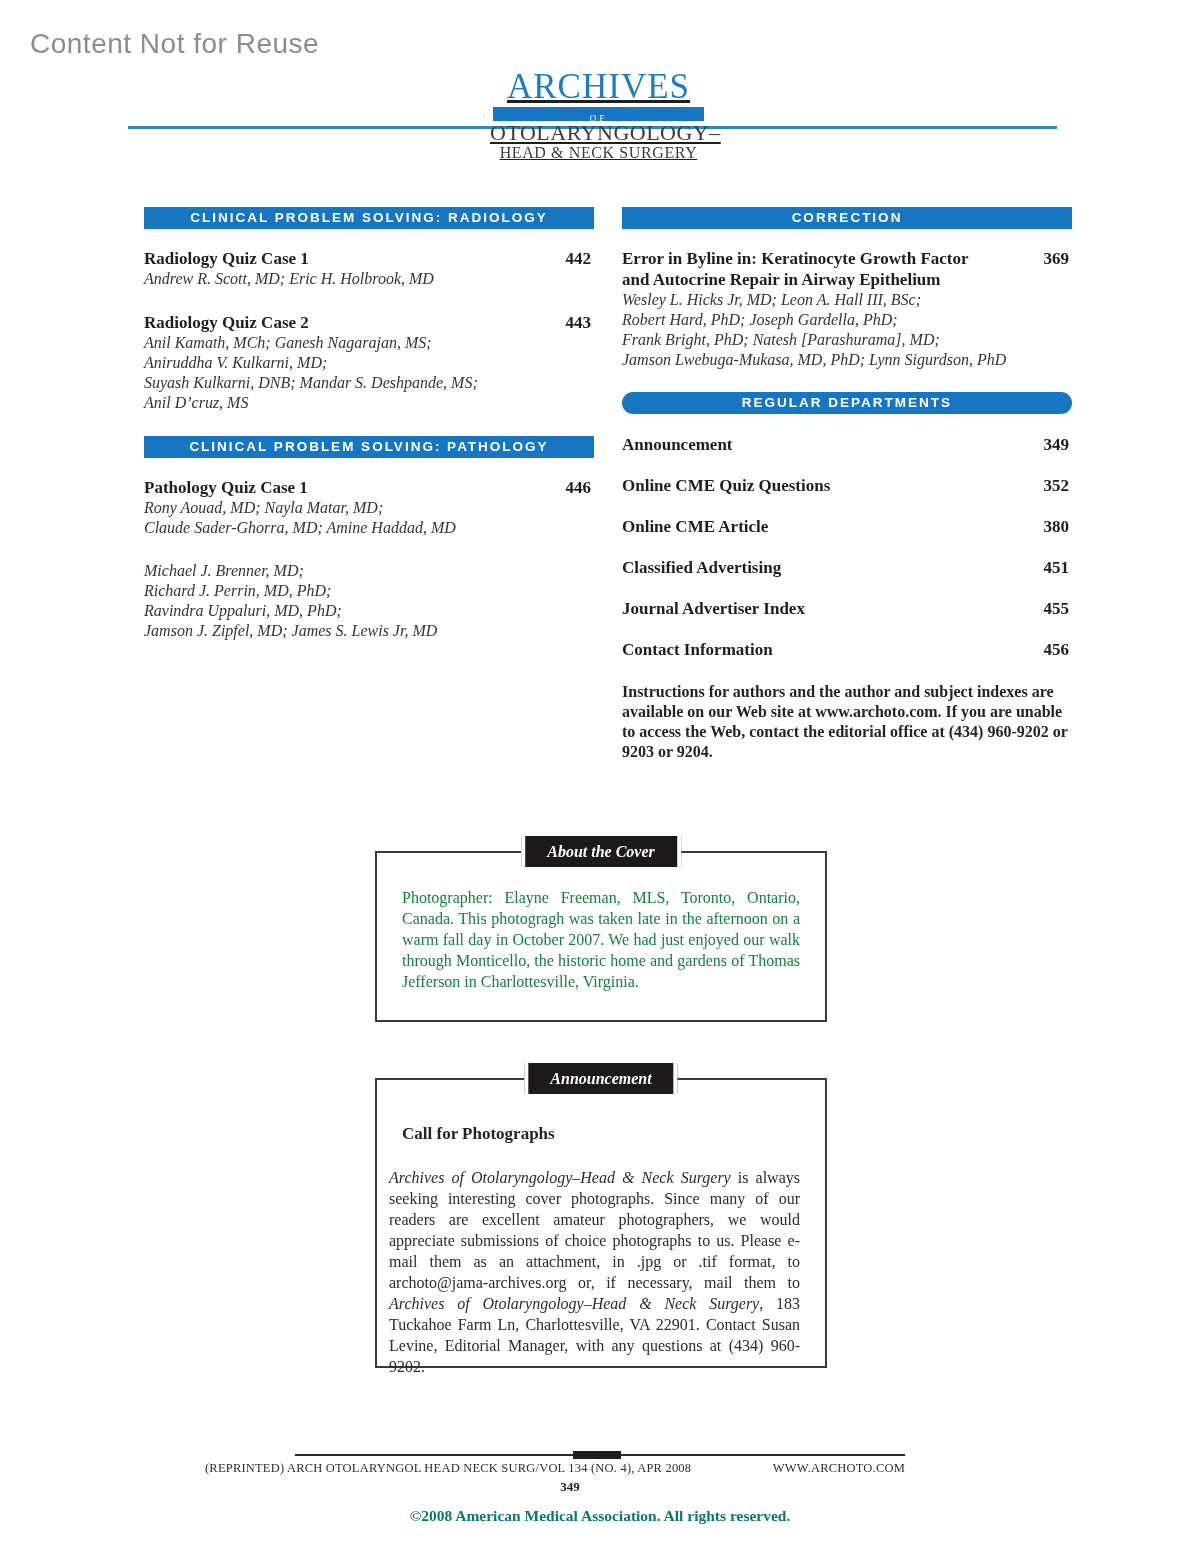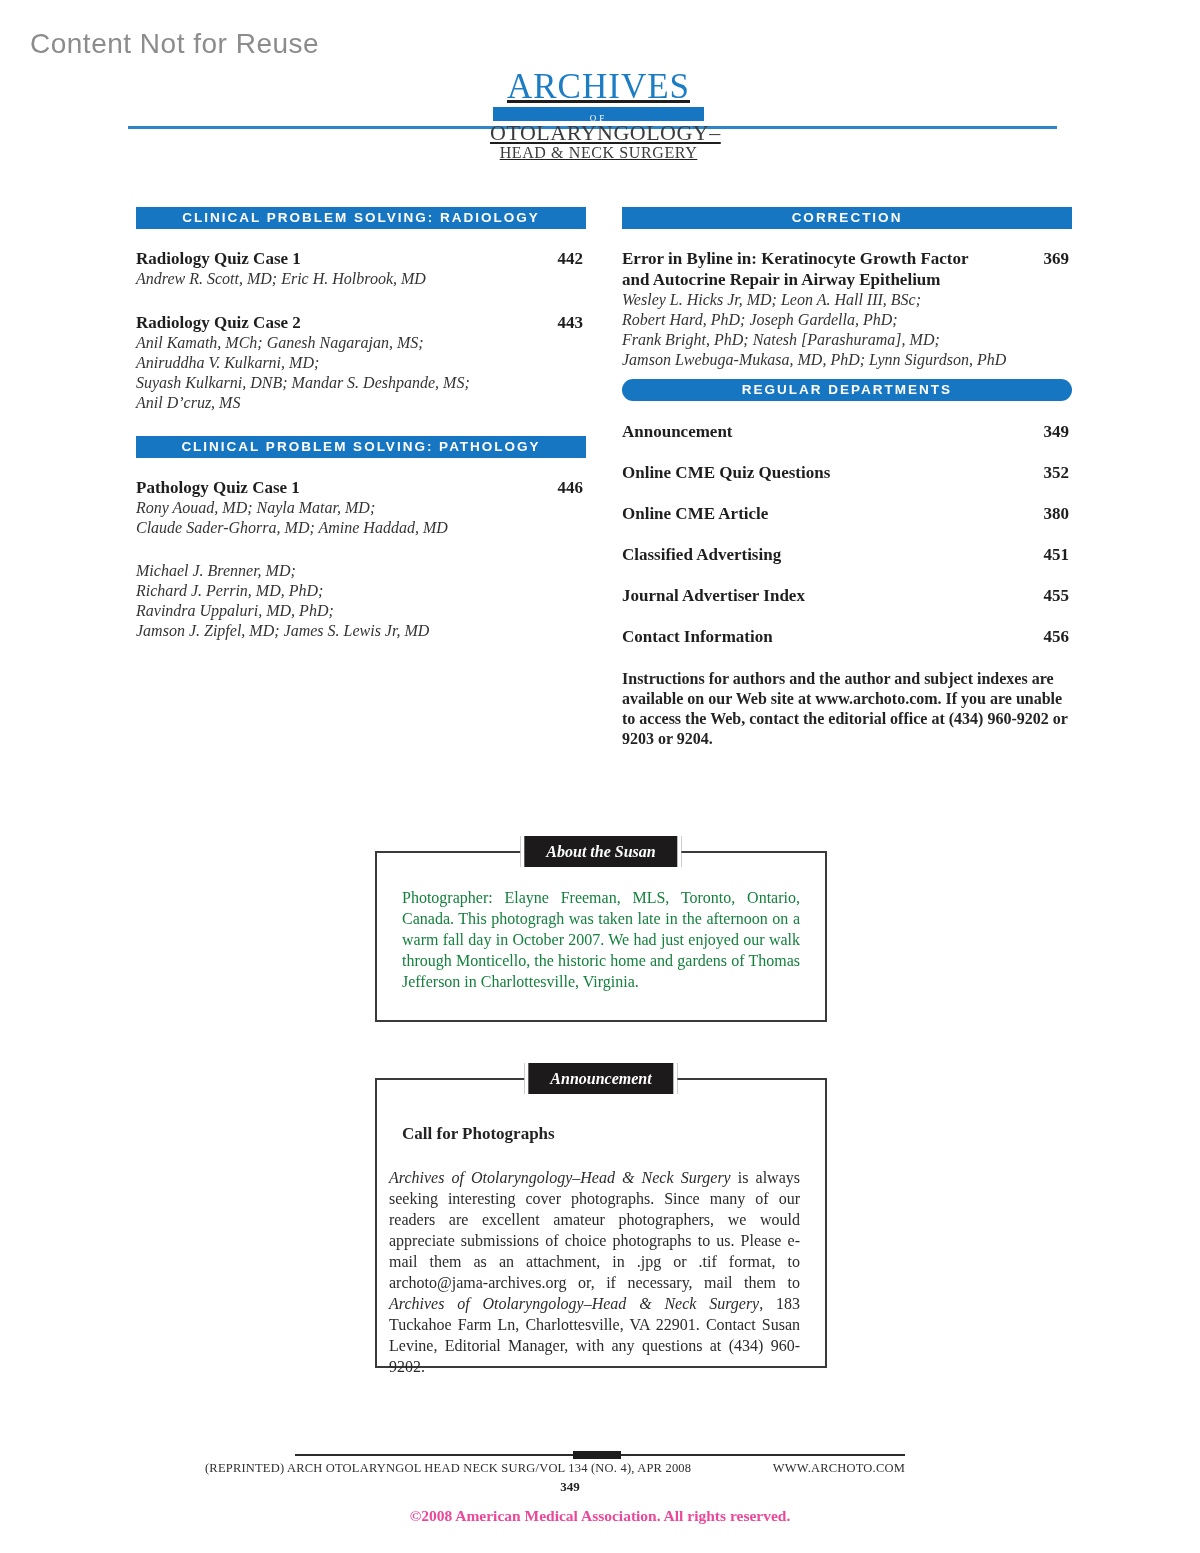--- a/index.html
+++ b/index.html
@@ -42,21 +42,21 @@
   .mast-sub1 {
     margin-top: 16px; font-size: 22px; line-height: 22px;
     color: #3b3b3d; letter-spacing: 0.5px;
   }
   .mast-sub2 {
     font-size: 16px; line-height: 17px; color: #3b3b3d; letter-spacing: 0.6px;
   }
 
   
   .col { position: absolute; top: 207px; width: 450px; }
-  .col-left  { left: 136px; }
+  .col-left  { left: 144px; }
   .col-right { left: 622px; }
   .secbar {
     height: 22px; line-height: 22px; background: #1776c2;
     color: #ffffff; text-align: center;
     font-family: "Liberation Sans", sans-serif;
     font-weight: bold; font-size: 13.5px; letter-spacing: 2px;
   }
   .trow { display: flex; justify-content: space-between; align-items: flex-start; }
   .atitle { font-weight: bold; font-size: 17px; line-height: 21px; }
   .apage  { font-weight: bold; font-size: 17px; line-height: 21px; padding-right: 3px; }
@@ -116,21 +116,21 @@
     position: absolute; left: 205px; top: 1461px; width: 700px;
     display: flex; justify-content: space-between;
     font-size: 12.5px; letter-spacing: 0.2px; color: #2e2e2e;
   }
   .foot-page {
     position: absolute; left: 480px; top: 1479px; width: 180px; text-align: center;
     font-weight: bold; font-size: 13px; color: #232323;
   }
   .foot-copy {
     position: absolute; left: 0; top: 1507px; width: 1200px; text-align: center;
-    font-weight: bold; font-size: 15.5px; color: #ec4899;
+    font-weight: bold; font-size: 15.5px; color: #0f766e;
   }
 </style>
 </head>
 <body>
 
 <div class="page">
 
   <div class="watermark">Content Not for Reuse</div>
 
   <div class="mast-line"></div>
@@ -207,21 +207,21 @@
         <span class="apage">369</span>
       </div>
       <div class="authors">
         <div>Wesley L. Hicks Jr, MD; Leon A. Hall III, BSc;</div>
         <div>Robert Hard, PhD; Joseph Gardella, PhD;</div>
         <div>Frank Bright, PhD; Natesh [Parashurama], MD;</div>
         <div>Jamson Lwebuga-Mukasa, MD, PhD; Lynn Sigurdson, PhD</div>
       </div>
     </div>
 
-    <div class="secbar" style="margin-top:9px;border-radius:11px;">REGULAR DEPARTMENTS</div>
+    <div class="secbar" style="margin-top:22px;border-radius:11px;">REGULAR DEPARTMENTS</div>
 
     <div class="dept-row">
       <span>Announcement</span>
       <span class="dept-page">349</span>
     </div>
     <div class="dept-row">
       <span>Online CME Quiz Questions</span>
       <span class="dept-page">352</span>
     </div>
     <div class="dept-row">
@@ -239,21 +239,21 @@
     <div class="dept-row">
       <span>Contact Information</span>
       <span class="dept-page">456</span>
     </div>
 
     <div class="note">Instructions for authors and the author and subject indexes are available on our Web site at www.archoto.com. If you are unable to access the Web, contact the editorial office at (434) 960-9202 or 9203 or 9204.</div>
 
   </div>
 
   <div class="infobox box-about">
-    <div class="tab">About the Susan</div>
+    <div class="tab">About the Cover</div>
     <p class="boxbody">Photographer: Elayne Freeman, MLS, Toronto, Ontario, Canada. This photogragh was taken late in the afternoon on a warm fall day in October 2007. We had just enjoyed our walk through Monticello, the historic home and gardens of Thomas Jefferson in Charlottesville, Virginia.</p>
   </div>
 
   <div class="infobox box-announce">
     <div class="tab">Announcement</div>
     <h3 class="callhead">Call for Photographs</h3>
     <p class="annbody"><span class="ital">Archives of Otolaryngology–Head &amp; Neck Surgery</span><span> is always seeking interesting cover photographs. Since many of our readers are excellent amateur photographers, we would appreciate submissions of choice photographs to us. Please e-mail them as an attachment, in .jpg or .tif format, to archoto@jama-archives.org or, if necessary, mail them to </span><span class="ital">Archives of Otolaryngology–Head &amp; Neck Surgery</span><span>, 183 Tuckahoe Farm Ln, Charlottesville, VA 22901. Contact Susan Levine, Editorial Manager, with any questions at (434) 960-9202.</span></p>
   </div>
 
   <div class="foot-rule">

